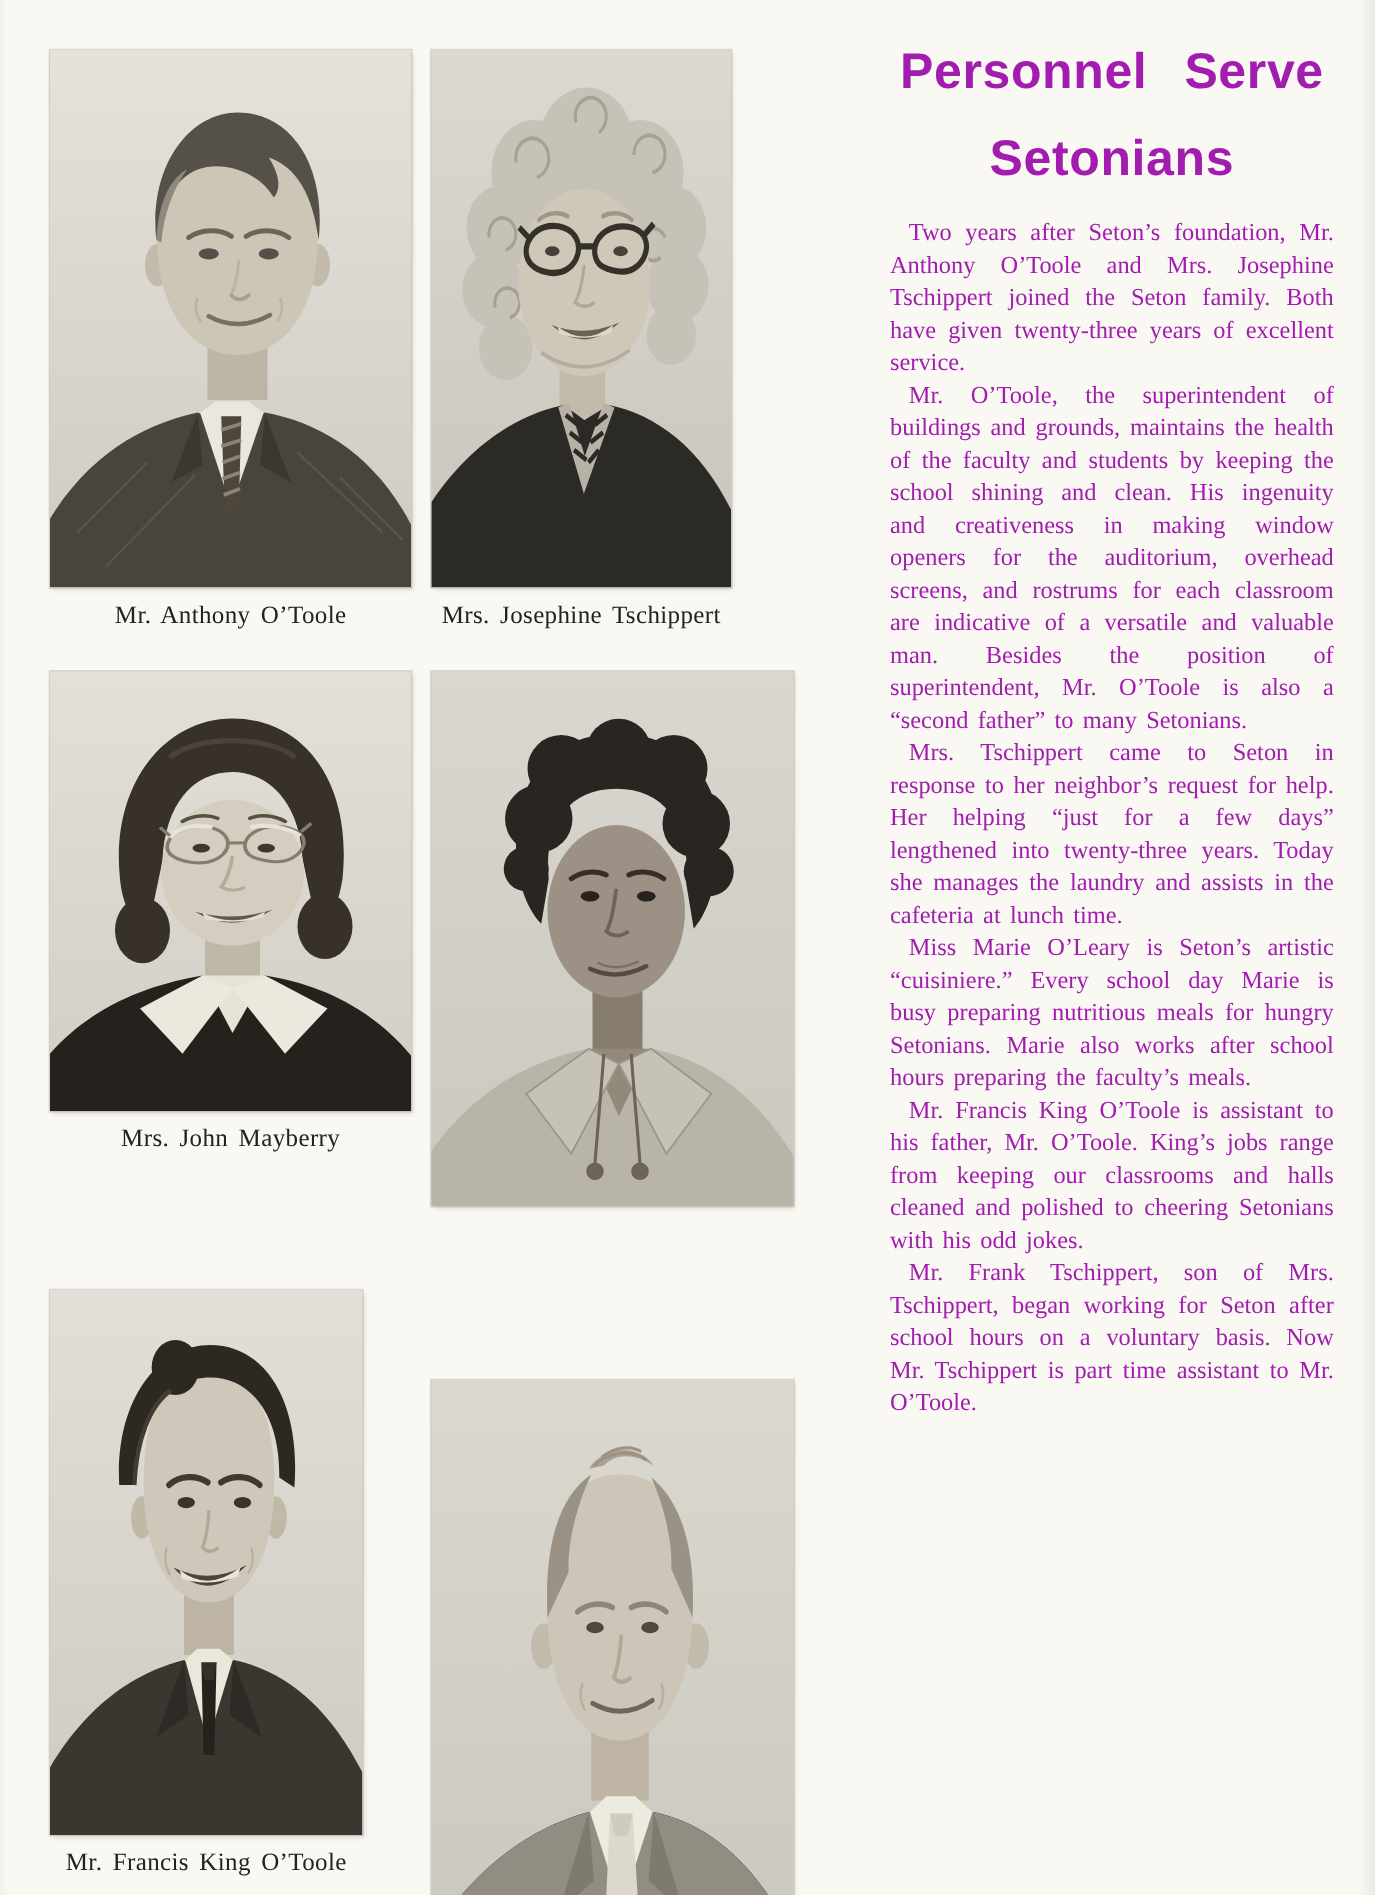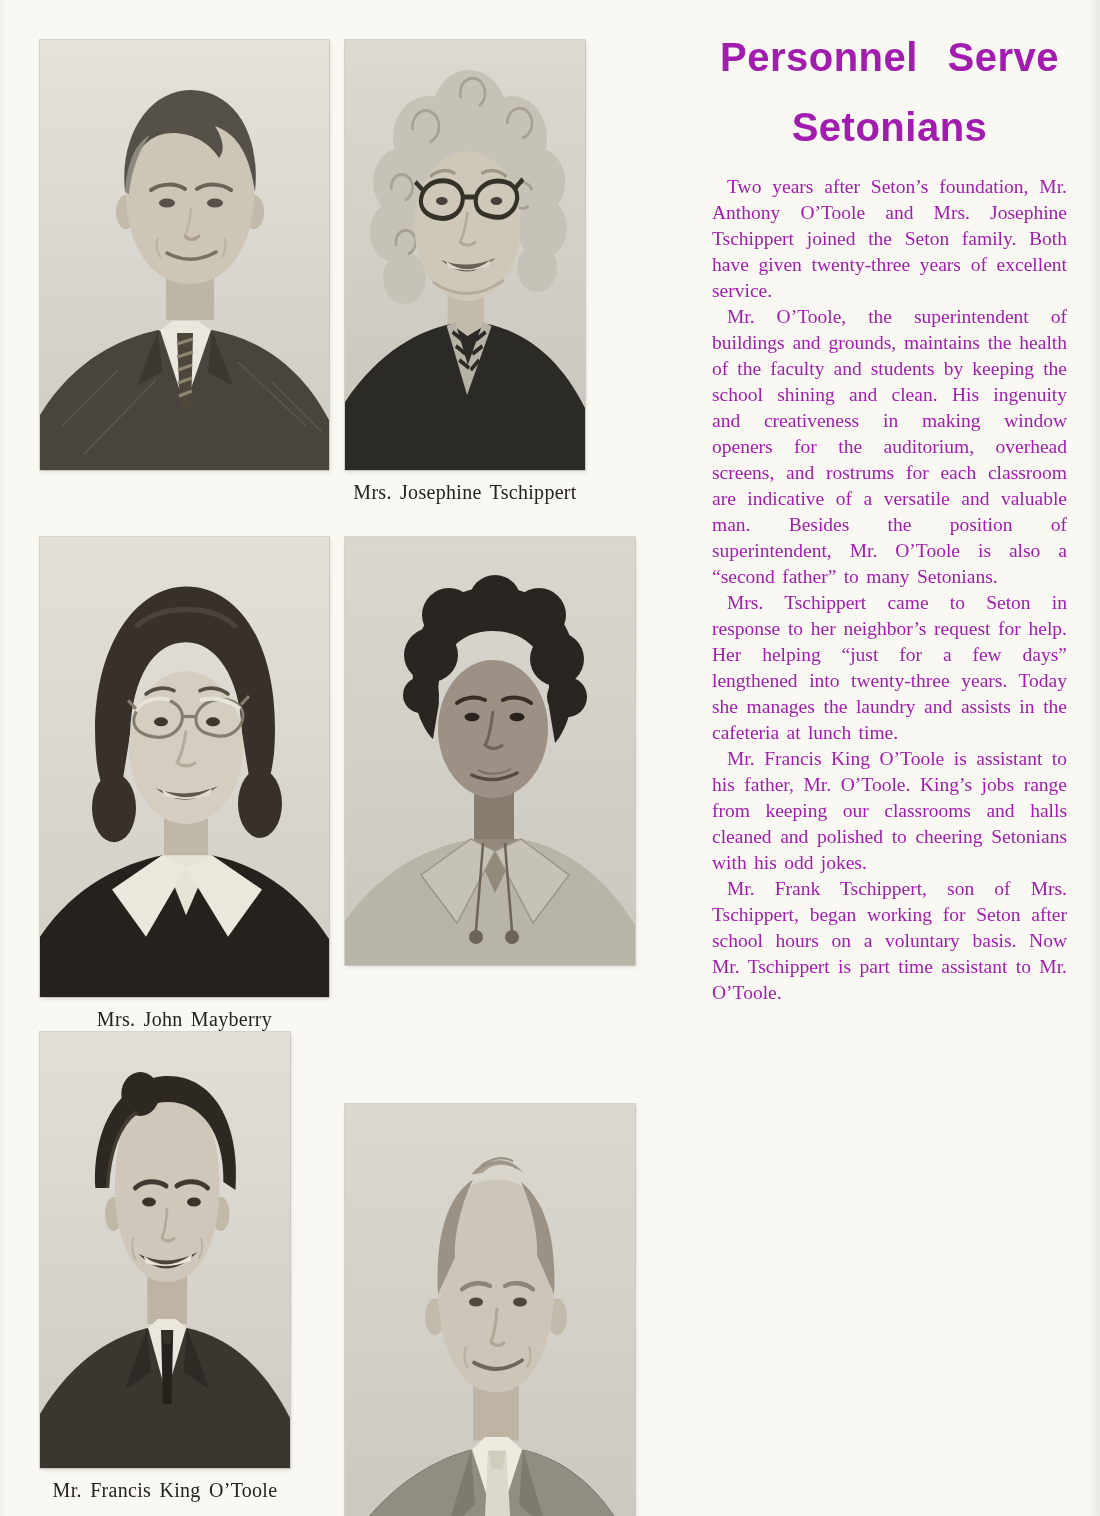--- a/index.html
+++ b/index.html
@@ -21,21 +21,21 @@
     box-shadow:0 0 0 1px rgba(120,115,105,0.25), 1px 2px 4px rgba(80,75,65,0.18);}
   .photo svg{display:block;width:100%;height:100%;}
   figcaption{
     position:absolute;left:-10%;top:100%;width:120%;
     padding-top:11px;text-align:center;
     font-size:20px;letter-spacing:0.3px;word-spacing:3px;color:#24221e;
     white-space:nowrap;
   }
   .f1{left:40px;top:40px;width:289px;height:430px;}
   .f2{left:345px;top:40px;width:240px;height:430px;}
-  .f3{left:40px;top:537px;width:289px;height:460px;}
+  .f3{left:40px;top:537px;width:289px;height:352px;}
   .f4{left:345px;top:537px;width:290px;height:428px;}
   .f5{left:40px;top:1032px;width:250px;height:436px;}
   .f6{left:345px;top:1062px;width:290px;height:499px;margin-top:42px;}
 
   .article{position:absolute;left:712px;top:36px;width:355px;}
   .title{margin:0 0 26px 0;text-align:center;
     font-family:"Liberation Sans", sans-serif;font-weight:bold;
     font-size:40px;line-height:1.05;color:#a21caf;
     letter-spacing:0.5px;word-spacing:0.45em;}
   .title .t2{display:block;margin-top:28px;}
@@ -77,20 +77,21 @@
         <path d="M157,149 C166,143 181,143 191,150" stroke="#6b6457" stroke-width="4" fill="none" stroke-linecap="round"></path>
         <ellipse cx="127" cy="163" rx="8" ry="4.5" fill="#55504a"></ellipse>
         <ellipse cx="175" cy="163" rx="8" ry="4.5" fill="#55504a"></ellipse>
         <path d="M145,196 Q151,203 159,196" stroke="#ab9f8c" stroke-width="3" fill="none" stroke-linecap="round"></path>
         <path d="M151,168 C150,180 148,190 145,195" stroke="#bdb3a0" stroke-width="2.5" fill="none"></path>
         <path d="M127,213 Q151,226 176,212" stroke="#77705f" stroke-width="3.5" fill="none" stroke-linecap="round"></path>
         <path d="M118,198 Q114,208 121,218" stroke="#bcb2a0" stroke-width="2" fill="none"></path>
         <path d="M184,198 Q188,208 182,217" stroke="#bcb2a0" stroke-width="2" fill="none"></path>
       </svg>
     </div>
+    <figcaption>Mr. Anthony O’Toole</figcaption>
   </figure>
 
   <figure class="f2">
     <div class="photo">
       <svg viewBox="0 0 290 430" preserveAspectRatio="none" aria-hidden="true">
         <defs>
           <linearGradient id="bg2" x1="0" y1="0" x2="0" y2="1">
             <stop offset="0" stop-color="#dcd9d1"></stop>
               <stop offset="1" stop-color="#c8c5bd"></stop>
           </linearGradient>
@@ -304,20 +305,21 @@
 
   <aside class="article">
     <h1 class="title">
       <span class="t1">Personnel Serve</span>
       <span class="t2">Setonians</span>
     </h1>
     <div class="bodytext">
       <p>Two years after Seton’s foundation, Mr. Anthony O’Toole and Mrs. Josephine Tschippert joined the Seton family. Both have given twenty-three years of excellent service.</p>
       <p>Mr. O’Toole, the superintendent of buildings and grounds, maintains the health of the faculty and students by keeping the school shining and clean. His ingenuity and creativeness in making window openers for the auditorium, overhead screens, and rostrums for each classroom are indicative of a versatile and valuable man. Besides the position of superintendent, Mr. O’Toole is also a “second father” to many Setonians.</p>
       <p>Mrs. Tschippert came to Seton in response to her neighbor’s request for help. Her helping “just for a few days” lengthened into twenty-three years. Today she manages the laundry and assists in the cafeteria at lunch time.</p>
+      <p>Miss Marie O’Leary is Seton’s artistic “cuisiniere.” Every school day Marie is busy preparing nutritious meals for hungry Setonians. Marie also works after school hours preparing the faculty’s meals.</p>
       <p>Mr. Francis King O’Toole is assistant to his father, Mr. O’Toole. King’s jobs range from keeping our classrooms and halls cleaned and polished to cheering Setonians with his odd jokes.</p>
       <p>Mr. Frank Tschippert, son of Mrs. Tschippert, began working for Seton after school hours on a voluntary basis. Now Mr. Tschippert is part time assistant to Mr. O’Toole.</p>
     </div>
   </aside>
 
   <div class="scan-edge"></div>
   <div class="scan-edge-left"></div>
 </div>
 
 </body></html>

